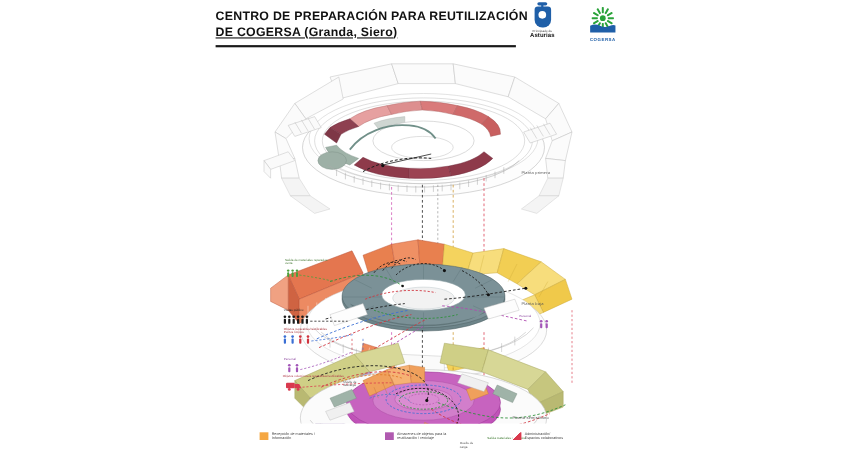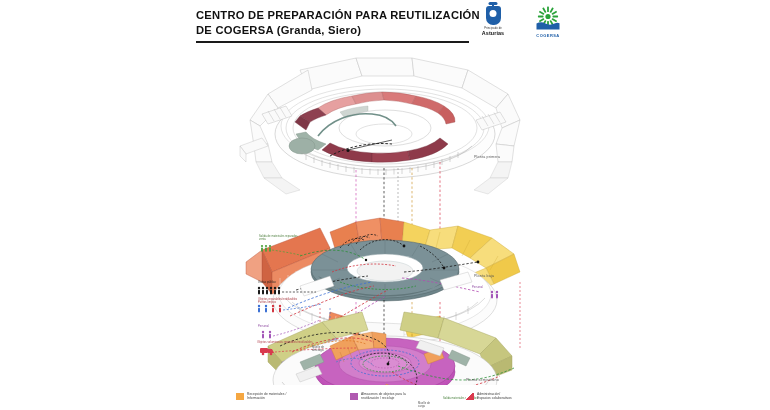--- a/index.html
+++ b/index.html
@@ -10,21 +10,21 @@
   }
   #sheet{position:absolute;inset:0;width:770px;height:410px;}
 
   
   .header{position:absolute;left:0;top:0;width:770px;height:50px;}
   .title-block{position:absolute;left:196px;top:8px;width:275px;}
   .title-line{
     font-size:11.2px;font-weight:bold;letter-spacing:.25px;
     line-height:14.5px;color:#111;white-space:nowrap;
   }
-  .title-line.second{font-size:11.2px;}
+  .title-line.second{font-size:11.2px;text-decoration:underline;}
   .title-rule{
     position:absolute;left:196px;top:41px;width:273px;height:2.2px;background:#1a1a1a;
   }
 
   .logos{position:absolute;left:470px;top:4px;width:110px;height:42px;}
   .logo{position:absolute;text-align:center;}
   .logo-ast{left:0px;top:2px;width:46px;}
   .logo-cog{left:52px;top:2px;width:52px;}
   .ast-shield{
     width:15px;height:19px;margin:0 auto;position:relative;

